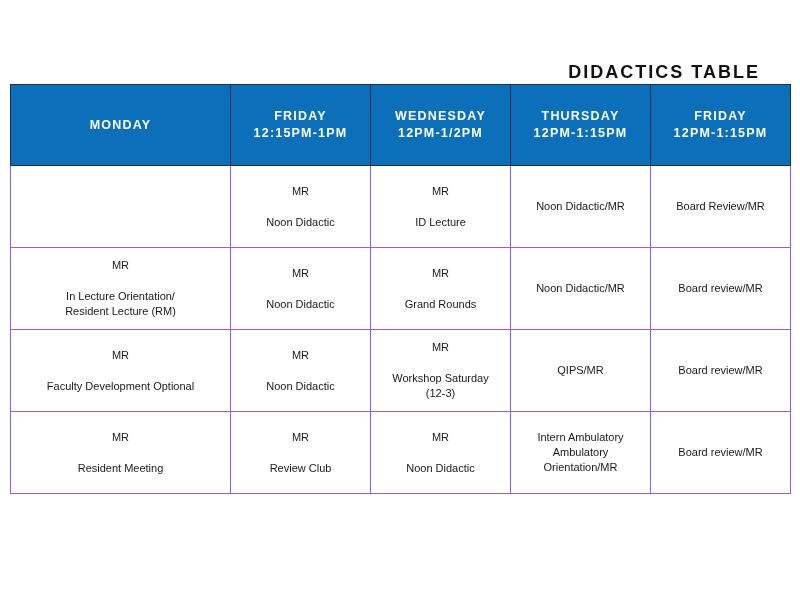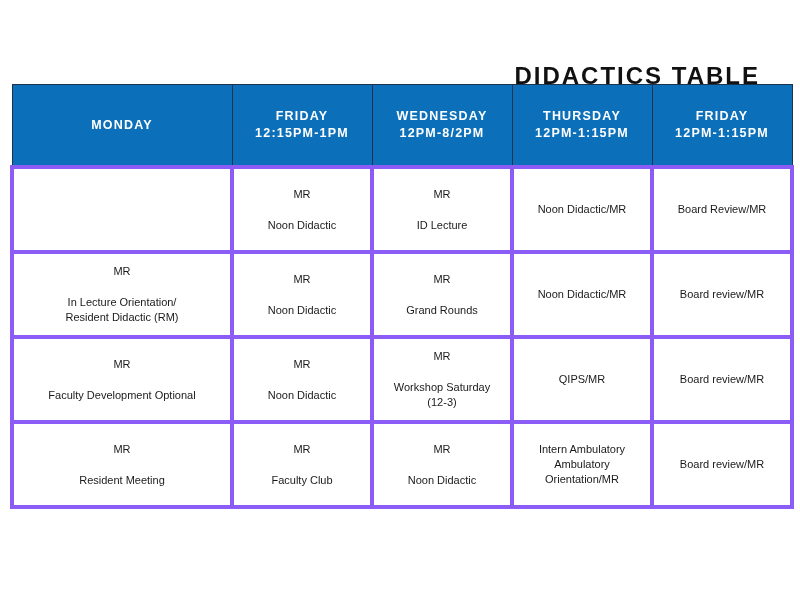--- a/index.html
+++ b/index.html
@@ -1,33 +1,33 @@
 <!DOCTYPE html>
 <html><head>
   <meta charset="utf-8">
   <style>
     html, body { margin: 0; padding: 0; background: #ffffff; }
     body { width: 800px; height: 600px; position: relative; overflow: hidden; font-family: "Liberation Sans", sans-serif; }
     .title {
       position: absolute; right: 40px; top: 62px;
       font-family: "Liberation Sans", sans-serif;
-      font-weight: bold; font-size: 24px; letter-spacing: 2px; color: #111111;
+      font-weight: bold; font-size: 18px; letter-spacing: 2px; color: #111111;
     }
     table.didactics {
       position: absolute; left: 10px; top: 84px;
       width: 780px; border-collapse: collapse; table-layout: fixed;
     }
     table.didactics th {
       background: #0b6fba; color: #ffffff;
       font-size: 12.5px; font-weight: bold; letter-spacing: 1.2px;
       height: 80px; padding: 0; text-align: center; vertical-align: middle;
       border: 1px solid #1c3350; line-height: 17px;
     }
     table.didactics td {
-      border: 4px solid #8b5cf6; height: 81px; padding: 0 6px;
+      border: 1px solid #8b5cf6; height: 81px; padding: 0 6px;
       text-align: center; vertical-align: middle;
       font-size: 11px; color: #1a1a1a; line-height: 15px;
     }
     .gap { display: block; height: 16px; }
     .line { display: block; }
   </style>
 </head>
 <body>
 
 <div class="title">DIDACTICS TABLE</div>
@@ -44,21 +44,21 @@
     <tr id="hdr">
         <th>
           <span class="line">MONDAY</span>
         </th>
         <th>
           <span class="line">FRIDAY</span>
           <span class="line">12:15PM-1PM</span>
         </th>
         <th>
           <span class="line">WEDNESDAY</span>
-          <span class="line">12PM-8/2PM</span>
+          <span class="line">12PM-1/2PM</span>
         </th>
         <th>
           <span class="line">THURSDAY</span>
           <span class="line">12PM-1:15PM</span>
         </th>
         <th>
           <span class="line">FRIDAY</span>
           <span class="line">12PM-1:15PM</span>
         </th>
       </tr>
@@ -81,21 +81,21 @@
         </td>
         <td>
           <span class="line">Board Review/MR</span>
         </td>
       </tr>
       <tr>
         <td>
           <span class="line">MR</span>
           <span class="gap"></span>
           <span class="line">In Lecture Orientation/</span>
-          <span class="line">Resident Didactic (RM)</span>
+          <span class="line">Resident Lecture (RM)</span>
         </td>
         <td>
           <span class="line">MR</span>
           <span class="gap"></span>
           <span class="line">Noon Didactic</span>
         </td>
         <td>
           <span class="line">MR</span>
           <span class="gap"></span>
           <span class="line">Grand Rounds</span>
@@ -133,21 +133,21 @@
       </tr>
       <tr>
         <td>
           <span class="line">MR</span>
           <span class="gap"></span>
           <span class="line">Resident Meeting</span>
         </td>
         <td>
           <span class="line">MR</span>
           <span class="gap"></span>
-          <span class="line">Faculty Club</span>
+          <span class="line">Review Club</span>
         </td>
         <td>
           <span class="line">MR</span>
           <span class="gap"></span>
           <span class="line">Noon Didactic</span>
         </td>
         <td>
           <span class="line">Intern Ambulatory</span>
           <span class="line">Ambulatory</span>
           <span class="line">Orientation/MR</span>

